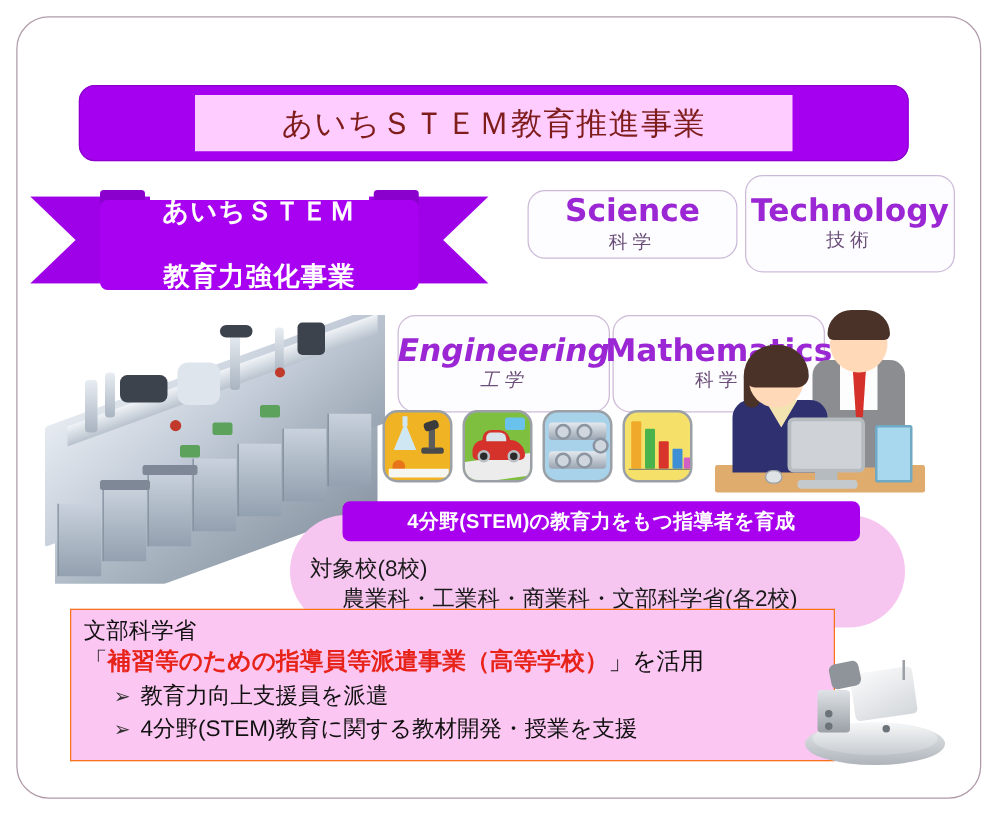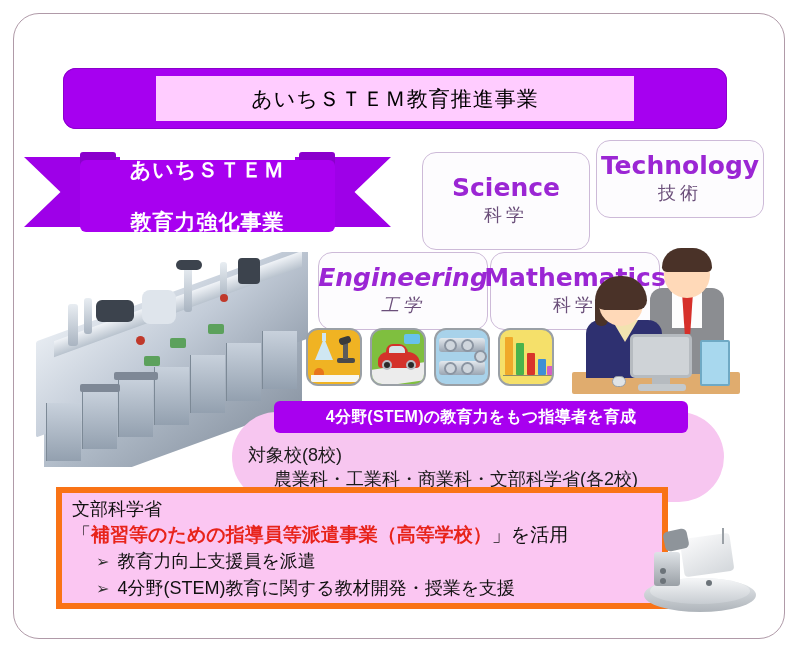--- a/index.html
+++ b/index.html
@@ -33,21 +33,21 @@
   }
   .title-inner{
     position:absolute;left:93px;top:8px;
     width:478px;height:45px;
     background:#ffccff;
   }
   .title-text{
     position:absolute;left:0;top:0;width:100%;height:100%;
     display:flex;align-items:center;justify-content:center;
     font-family:"DejaVu Serif","Liberation Serif",serif;
-    font-size:21px;color:#000000;letter-spacing:1px;
+    font-size:25px;color:#7f1d1d;letter-spacing:1px;
     white-space:nowrap;
   }
 
   
   .ribbon{
     position:absolute;left:24px;top:152px;
     width:367px;height:80px;
   }
   .ribbon-tail{
     position:absolute;top:5px;width:96px;height:70px;
@@ -88,24 +88,24 @@
     align-items:center;justify-content:center;
     box-sizing:border-box;
   }
   .stem-en{
     font-family:"DejaVu Sans","Liberation Sans",sans-serif;
     font-weight:bold;font-size:25px;color:#9b26d4;
     white-space:nowrap;line-height:1.05;
   }
   .stem-ja{
     font-family:"DejaVu Serif","Liberation Serif",serif;
-    font-size:18px;color:#6b4f7a;letter-spacing:4px;
+    font-size:15px;color:#6b4f7a;letter-spacing:4px;
     white-space:nowrap;margin-top:1px;
   }
-  #box-science   {left:422px;top:152px;width:168px;height:98px;}
+  #box-science   {left:422px;top:152px;width:168px;height:55px;}
   #box-technology{left:596px;top:140px;width:168px;height:78px;}
   #box-engineering{left:318px;top:252px;width:170px;height:78px;font-style:italic;}
   #box-mathematics{left:490px;top:252px;width:170px;height:78px;}
 
   
   .machine{
     position:absolute;left:24px;top:252px;width:300px;height:215px;
     overflow:hidden;
   }
   .m-base{
@@ -225,21 +225,21 @@
     position:absolute;left:248px;top:443px;width:470px;
     color:#1a1a1a;font-size:18px;line-height:1.35;
   }
   .panel-lines .l2{margin-left:26px;}
 
   
   .bottom-box{
     position:absolute;left:56px;top:487px;
     width:612px;height:122px;
     background:#fbc6f2;
-    border:6px solid #f97316;
+    border:1px solid #f97316;
     box-sizing:border-box;
     padding:5px 0 0 10px;
   }
   .bb-line{white-space:nowrap;color:#111;}
   .bb-ministry{font-size:18px;line-height:1.25;}
   .bb-quote{font-size:19px;line-height:1.45;font-weight:bold;}
   .bb-quote .red{color:#e8231a;}
   .bb-quote .blk{color:#111;font-weight:normal;}
   .bb-bullet{font-size:18px;line-height:1.5;margin-left:24px;}
   .bb-bullet .arrow{color:#333;margin-right:8px;font-size:16px;}

